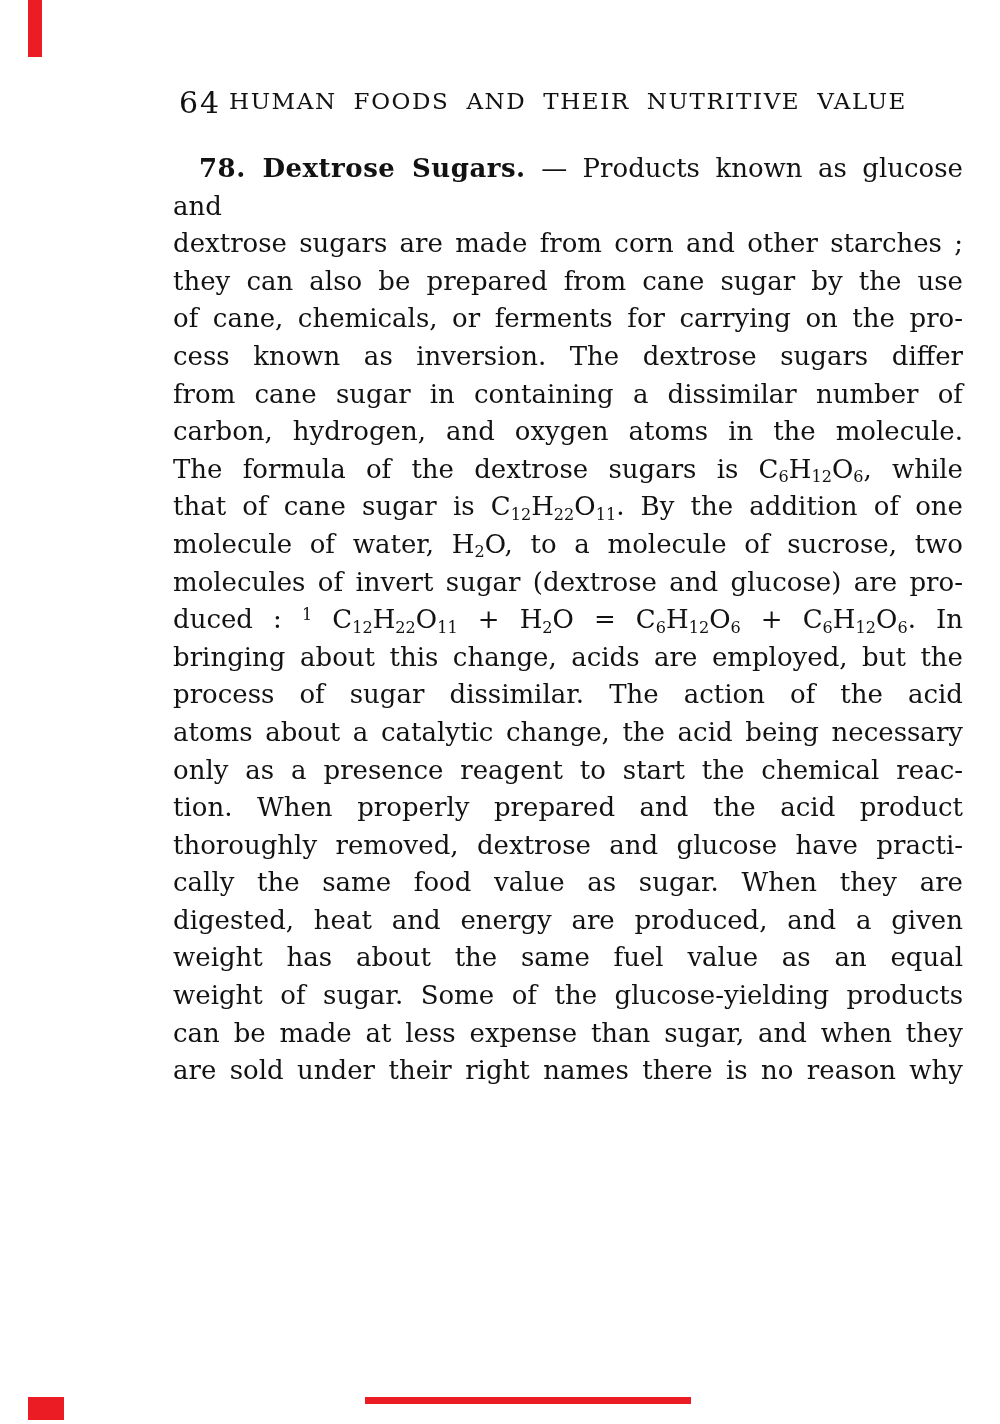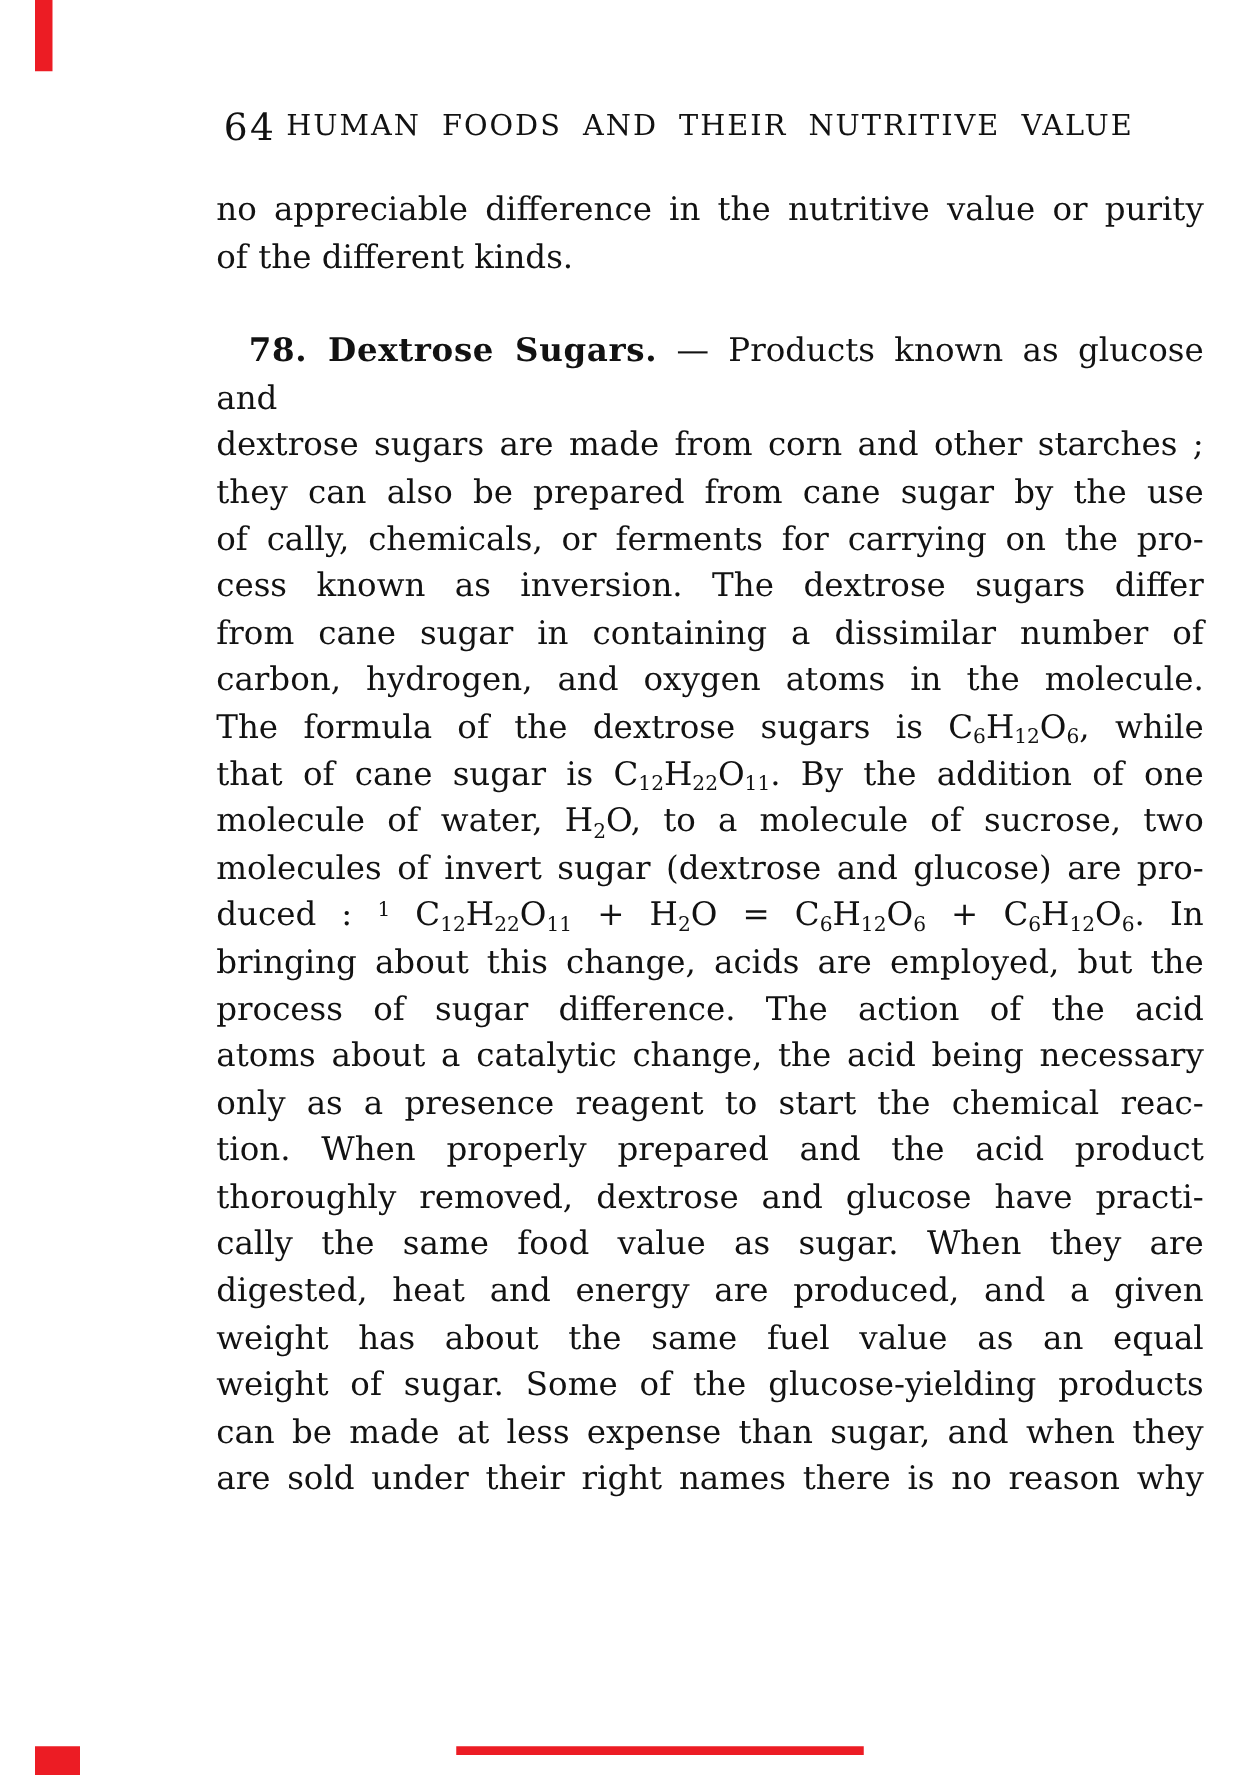--- a/index.html
+++ b/index.html
@@ -81,38 +81,34 @@
   <div class="scan-mark mark-bottom-left" style="background: rgb(236, 28, 36);"></div>
   <div class="scan-mark mark-bottom-center" style="background: rgb(236, 28, 36);"></div>
 
   <div class="running-head">
     <span class="pagenum">64</span>
     <span class="head-title">HUMAN FOODS AND THEIR NUTRITIVE VALUE</span>
   </div>
 
   <div class="body-text">
       <div class="para">
-        <div class="line">no appreciable difference in the nutritive value or purity</div>
-        <div class="line flush">of the different kinds.</div>
-      </div>
-      <div class="para">
         <div class="line indent"><b>78. Dextrose Sugars.</b> — Products known as glucose and</div>
         <div class="line">dextrose sugars are made from corn and other starches ;</div>
         <div class="line">they can also be prepared from cane sugar by the use</div>
-        <div class="line">of cally, chemicals, or ferments for carrying on the pro-</div>
+        <div class="line">of cane, chemicals, or ferments for carrying on the pro-</div>
         <div class="line">cess known as inversion.  The dextrose sugars differ</div>
         <div class="line">from cane sugar in containing a dissimilar number of</div>
         <div class="line">carbon, hydrogen, and oxygen atoms in the molecule.</div>
         <div class="line">The formula of the dextrose sugars is C<sub>6</sub>H<sub>1</sub><sub>2</sub>O<sub>6</sub>, while</div>
         <div class="line">that of cane sugar is C<sub>1</sub><sub>2</sub>H<sub>2</sub><sub>2</sub>O<sub>1</sub><sub>1</sub>.  By the addition of one</div>
         <div class="line">molecule of water, H<sub>2</sub>O, to a molecule of sucrose, two</div>
         <div class="line">molecules of invert sugar (dextrose and glucose) are pro-</div>
         <div class="line">duced : <sup>1</sup>  C<sub>1</sub><sub>2</sub>H<sub>2</sub><sub>2</sub>O<sub>1</sub><sub>1</sub> + H<sub>2</sub>O = C<sub>6</sub>H<sub>1</sub><sub>2</sub>O<sub>6</sub> + C<sub>6</sub>H<sub>1</sub><sub>2</sub>O<sub>6</sub>.  In</div>
         <div class="line">bringing about this change, acids are employed, but the</div>
-        <div class="line">process of sugar difference.  The action of the acid</div>
+        <div class="line">process of sugar dissimilar.  The action of the acid</div>
         <div class="line">atoms about a catalytic change, the acid being necessary</div>
         <div class="line">only as a presence reagent to start the chemical reac-</div>
         <div class="line">tion.  When properly prepared and the acid product</div>
         <div class="line">thoroughly removed, dextrose and glucose have practi-</div>
         <div class="line">cally the same food value as sugar.  When they are</div>
         <div class="line">digested, heat and energy are produced, and a given</div>
         <div class="line">weight has about the same fuel value as an equal</div>
         <div class="line">weight of sugar.  Some of the glucose-yielding products</div>
         <div class="line">can be made at less expense than sugar, and when they</div>
         <div class="line">are sold under their right names there is no reason why</div>

